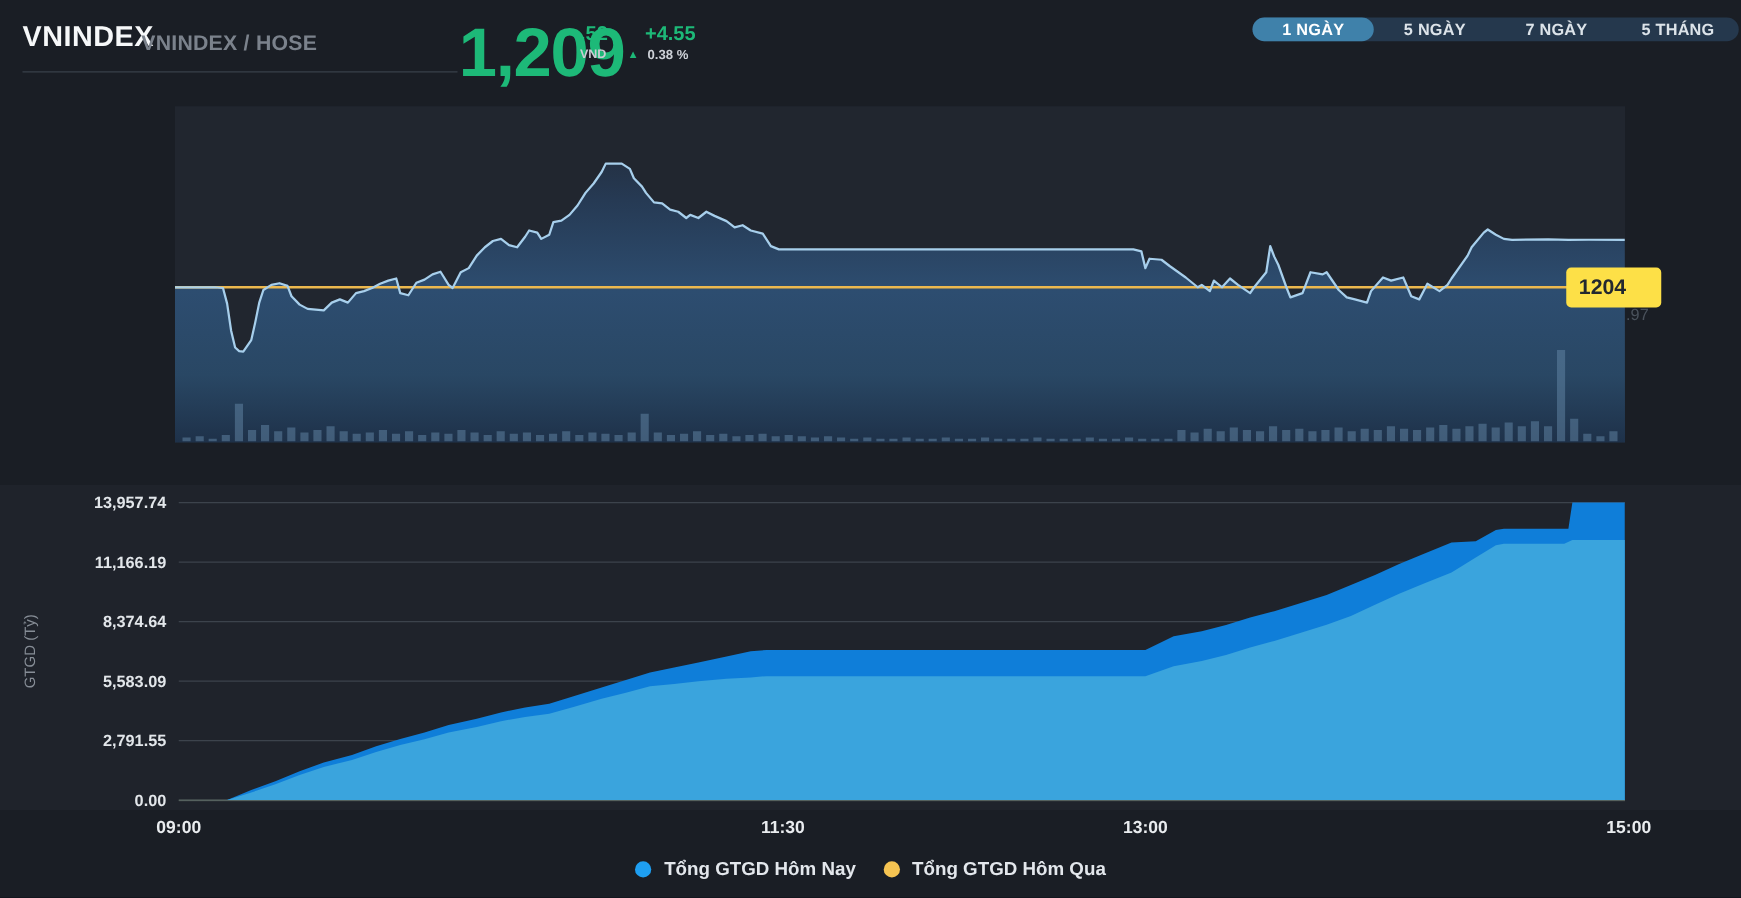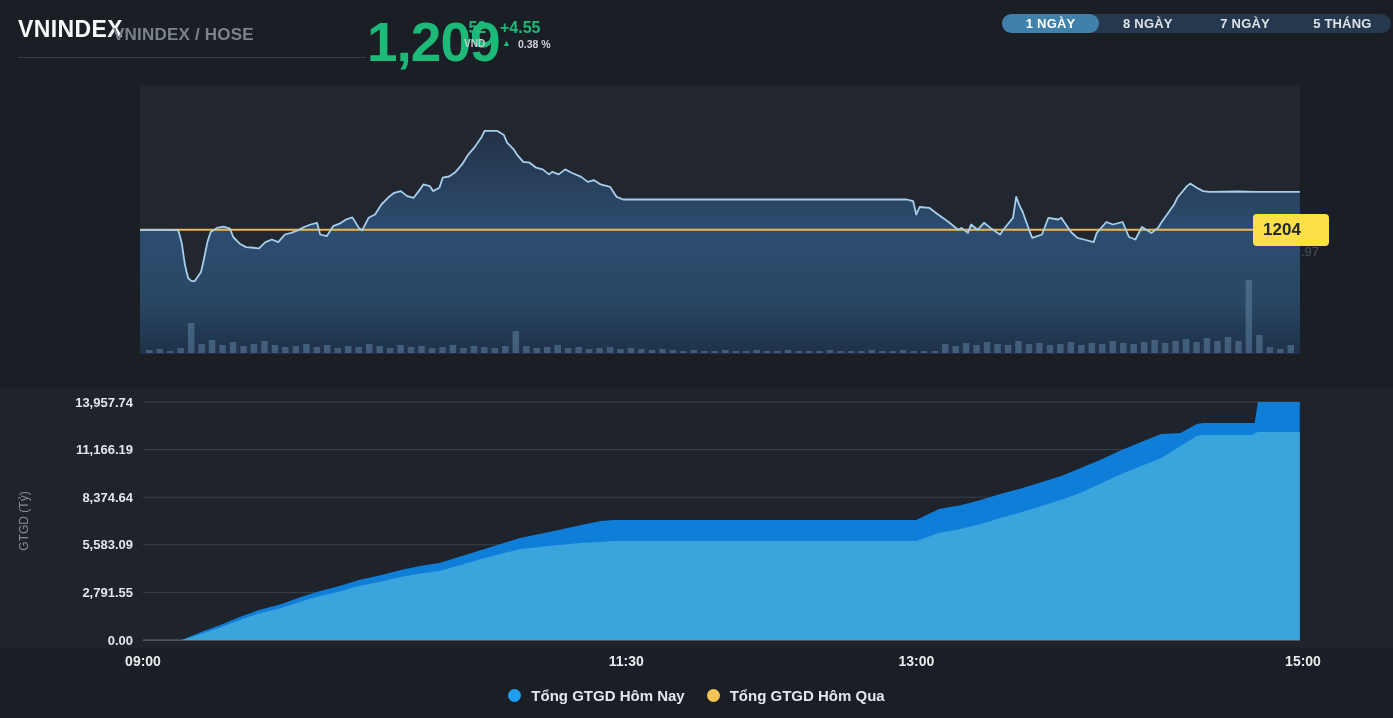--- a/index.html
+++ b/index.html
@@ -9,21 +9,21 @@
     font-family:"Liberation Sans",sans-serif;
     -webkit-font-smoothing:antialiased;
   }
   #charts{position:absolute;left:0;top:0;width:1393px;height:718px;}
   .hdr-title{position:absolute;left:18px;top:16px;font-size:23px;font-weight:800;color:#f6f8f9;letter-spacing:.4px;}
   .hdr-sub{position:absolute;left:113px;top:25px;font-size:17px;font-weight:700;color:#7b828c;letter-spacing:.2px;}
   .hdr-divider{position:absolute;left:18px;top:57px;width:348px;height:1px;background:#39404a;}
   .price-main{position:absolute;left:367px;top:10px;font-size:55px;font-weight:700;color:#1db978;letter-spacing:-1px;}
   .price-dec{position:absolute;left:464px;top:19px;font-size:16px;font-weight:700;color:#1db978;}
   .price-cur{position:absolute;left:464px;top:38px;font-size:10px;font-weight:700;color:#c9cdd3;}
-  .price-chg{position:absolute;left:500px;top:19px;font-size:16px;font-weight:700;color:#1db978;}
+  .price-chg{position:absolute;left:516px;top:19px;font-size:16px;font-weight:700;color:#1db978;}
   .price-arrow{position:absolute;left:502px;top:38px;font-size:9px;color:#1db978;}
   .price-pct{position:absolute;left:518px;top:38px;font-size:10.5px;font-weight:700;color:#ced2d8;}
   .tabs{
     position:absolute;left:1002px;top:14px;width:389px;height:19px;
     background:#25384d;border-radius:17px;display:flex;align-items:stretch;z-index:4;
   }
   .tab{
     flex:1;display:flex;align-items:center;justify-content:center;
     font-size:13px;font-weight:700;color:#dce3e9;border-radius:17px;cursor:pointer;
     letter-spacing:.2px;
@@ -205,21 +205,21 @@
 
   <div class="price-main">1,209</div>
   <div class="price-dec">.52</div>
   <div class="price-cur">VND</div>
   <div class="price-chg">+4.55</div>
   <div class="price-arrow">▲</div>
   <div class="price-pct">0.38 %</div>
 
   <div class="tabs" style="background: rgb(37, 56, 77);">
     <div class="tab active" style="background: rgb(63, 129, 170);">1 NGÀY</div>
-    <div class="tab">8 NGÀY</div>
+    <div class="tab">5 NGÀY</div>
     <div class="tab">7 NGÀY</div>
     <div class="tab">5 THÁNG</div>
   </div>
 
   <div class="ref-label" style="background: #fde047;">
     <span class="ref-main">1204</span>
       <span class="ref-frac">.97</span>
   </div>
 
   <div class="legend">

